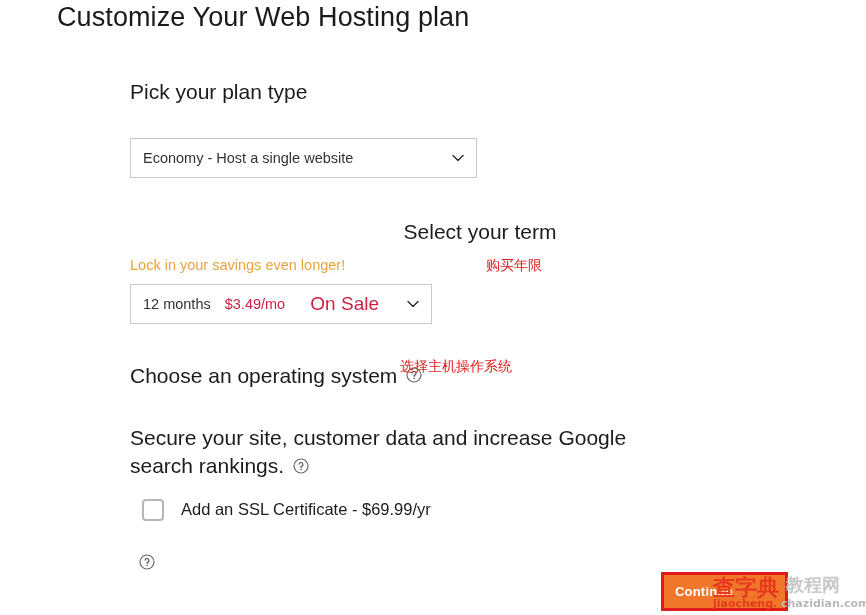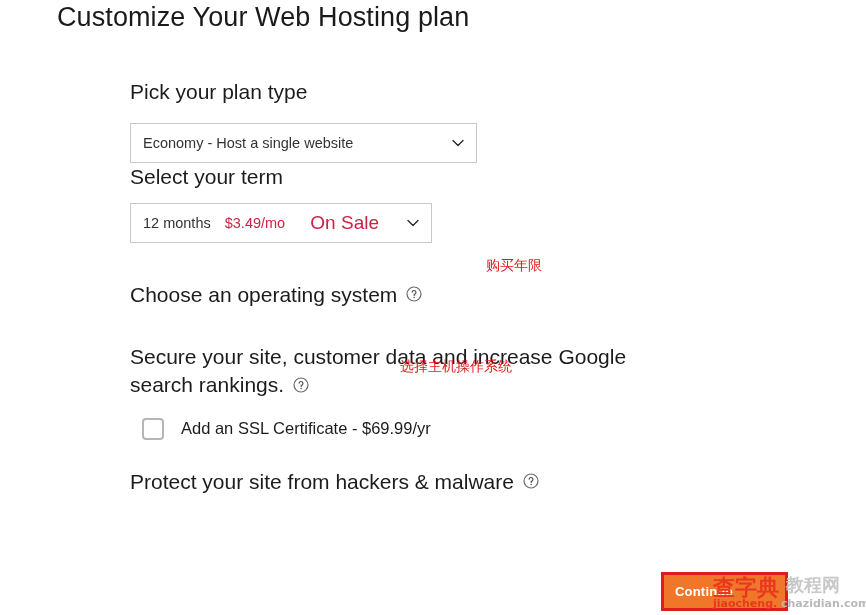--- a/index.html
+++ b/index.html
@@ -87,21 +87,21 @@
 
   .chevron {
     width: 16px;
     height: 16px;
     flex: 0 0 auto;
     display: block;
   }
   .chevron svg { display: block; }
 
   
-  #plan-type-select { width: 347px; margin-top: 17px; }
+  #plan-type-select { width: 347px; margin-top: 32px; }
   #term-select      { width: 302px; margin-top: 11px; }
   #os-select        { width: 348px; margin-top: 14px; }
 
   
   .help-icon {
     display: inline-block;
     vertical-align: middle;
     width: 16px;
     height: 16px;
     margin-left: 9px;
@@ -230,22 +230,23 @@
   <div class="select-box" id="plan-type-select">
     <span class="value">Economy - Host a single website</span>
     <span class="spacer"></span>
     <span class="chevron">
       <svg viewBox="0 0 16 16" width="16" height="16" aria-hidden="true">
         <path d="M3 5.5 L8 10.5 L13 5.5" fill="none" stroke="#2a2a2a" stroke-width="1.4" stroke-linecap="round" stroke-linejoin="round"></path>
       </svg>
     </span>
   </div>
 
-  <h2 class="section-title" style="">Select your term</h2>
-
+  <h2 class="section-title" style="margin-top:40px;text-align:center;">Select your term</h2>
+
+  <div class="promo-line">Lock in your savings even longer!</div>
 
   <div class="select-box" id="term-select">
     <span class="value">12 months</span>
     <span class="price">$3.49/mo</span>
     <span class="spacer"></span>
     <span class="tag-onsale">On Sale</span>
     <span class="chevron">
       <svg viewBox="0 0 16 16" width="16" height="16" aria-hidden="true">
         <path d="M3 5.5 L8 10.5 L13 5.5" fill="none" stroke="#2a2a2a" stroke-width="1.4" stroke-linecap="round" stroke-linejoin="round"></path>
       </svg>
@@ -272,21 +273,21 @@
       </svg>
     </span>
   </h2>
 
   <div class="check-row">
     <span class="checkbox"></span>
     <span class="check-label">Add an SSL Certificate - $69.99/yr</span>
   </div>
 
   <h2 class="section-title" style="margin-top:28px;">
-    <span>Protect your site from hackers &amp; malware</span><span class="help-icon">
+    <span class="help-icon">
       <svg viewBox="0 0 16 16" width="16" height="16" aria-hidden="true">
         <circle cx="8" cy="8" r="7" fill="none" stroke="#6b6b6b" stroke-width="1.2"></circle>
         <path d="M6.1 6.1 a1.95 1.95 0 1 1 2.1 2.25 v1.1" fill="none" stroke="#4a4a4a" stroke-width="1.15" stroke-linecap="round"></path>
         <circle cx="8.1" cy="11.5" r="0.75" fill="#4a4a4a"></circle>
       </svg>
     </span>
   </h2>
 
 </div>
 

